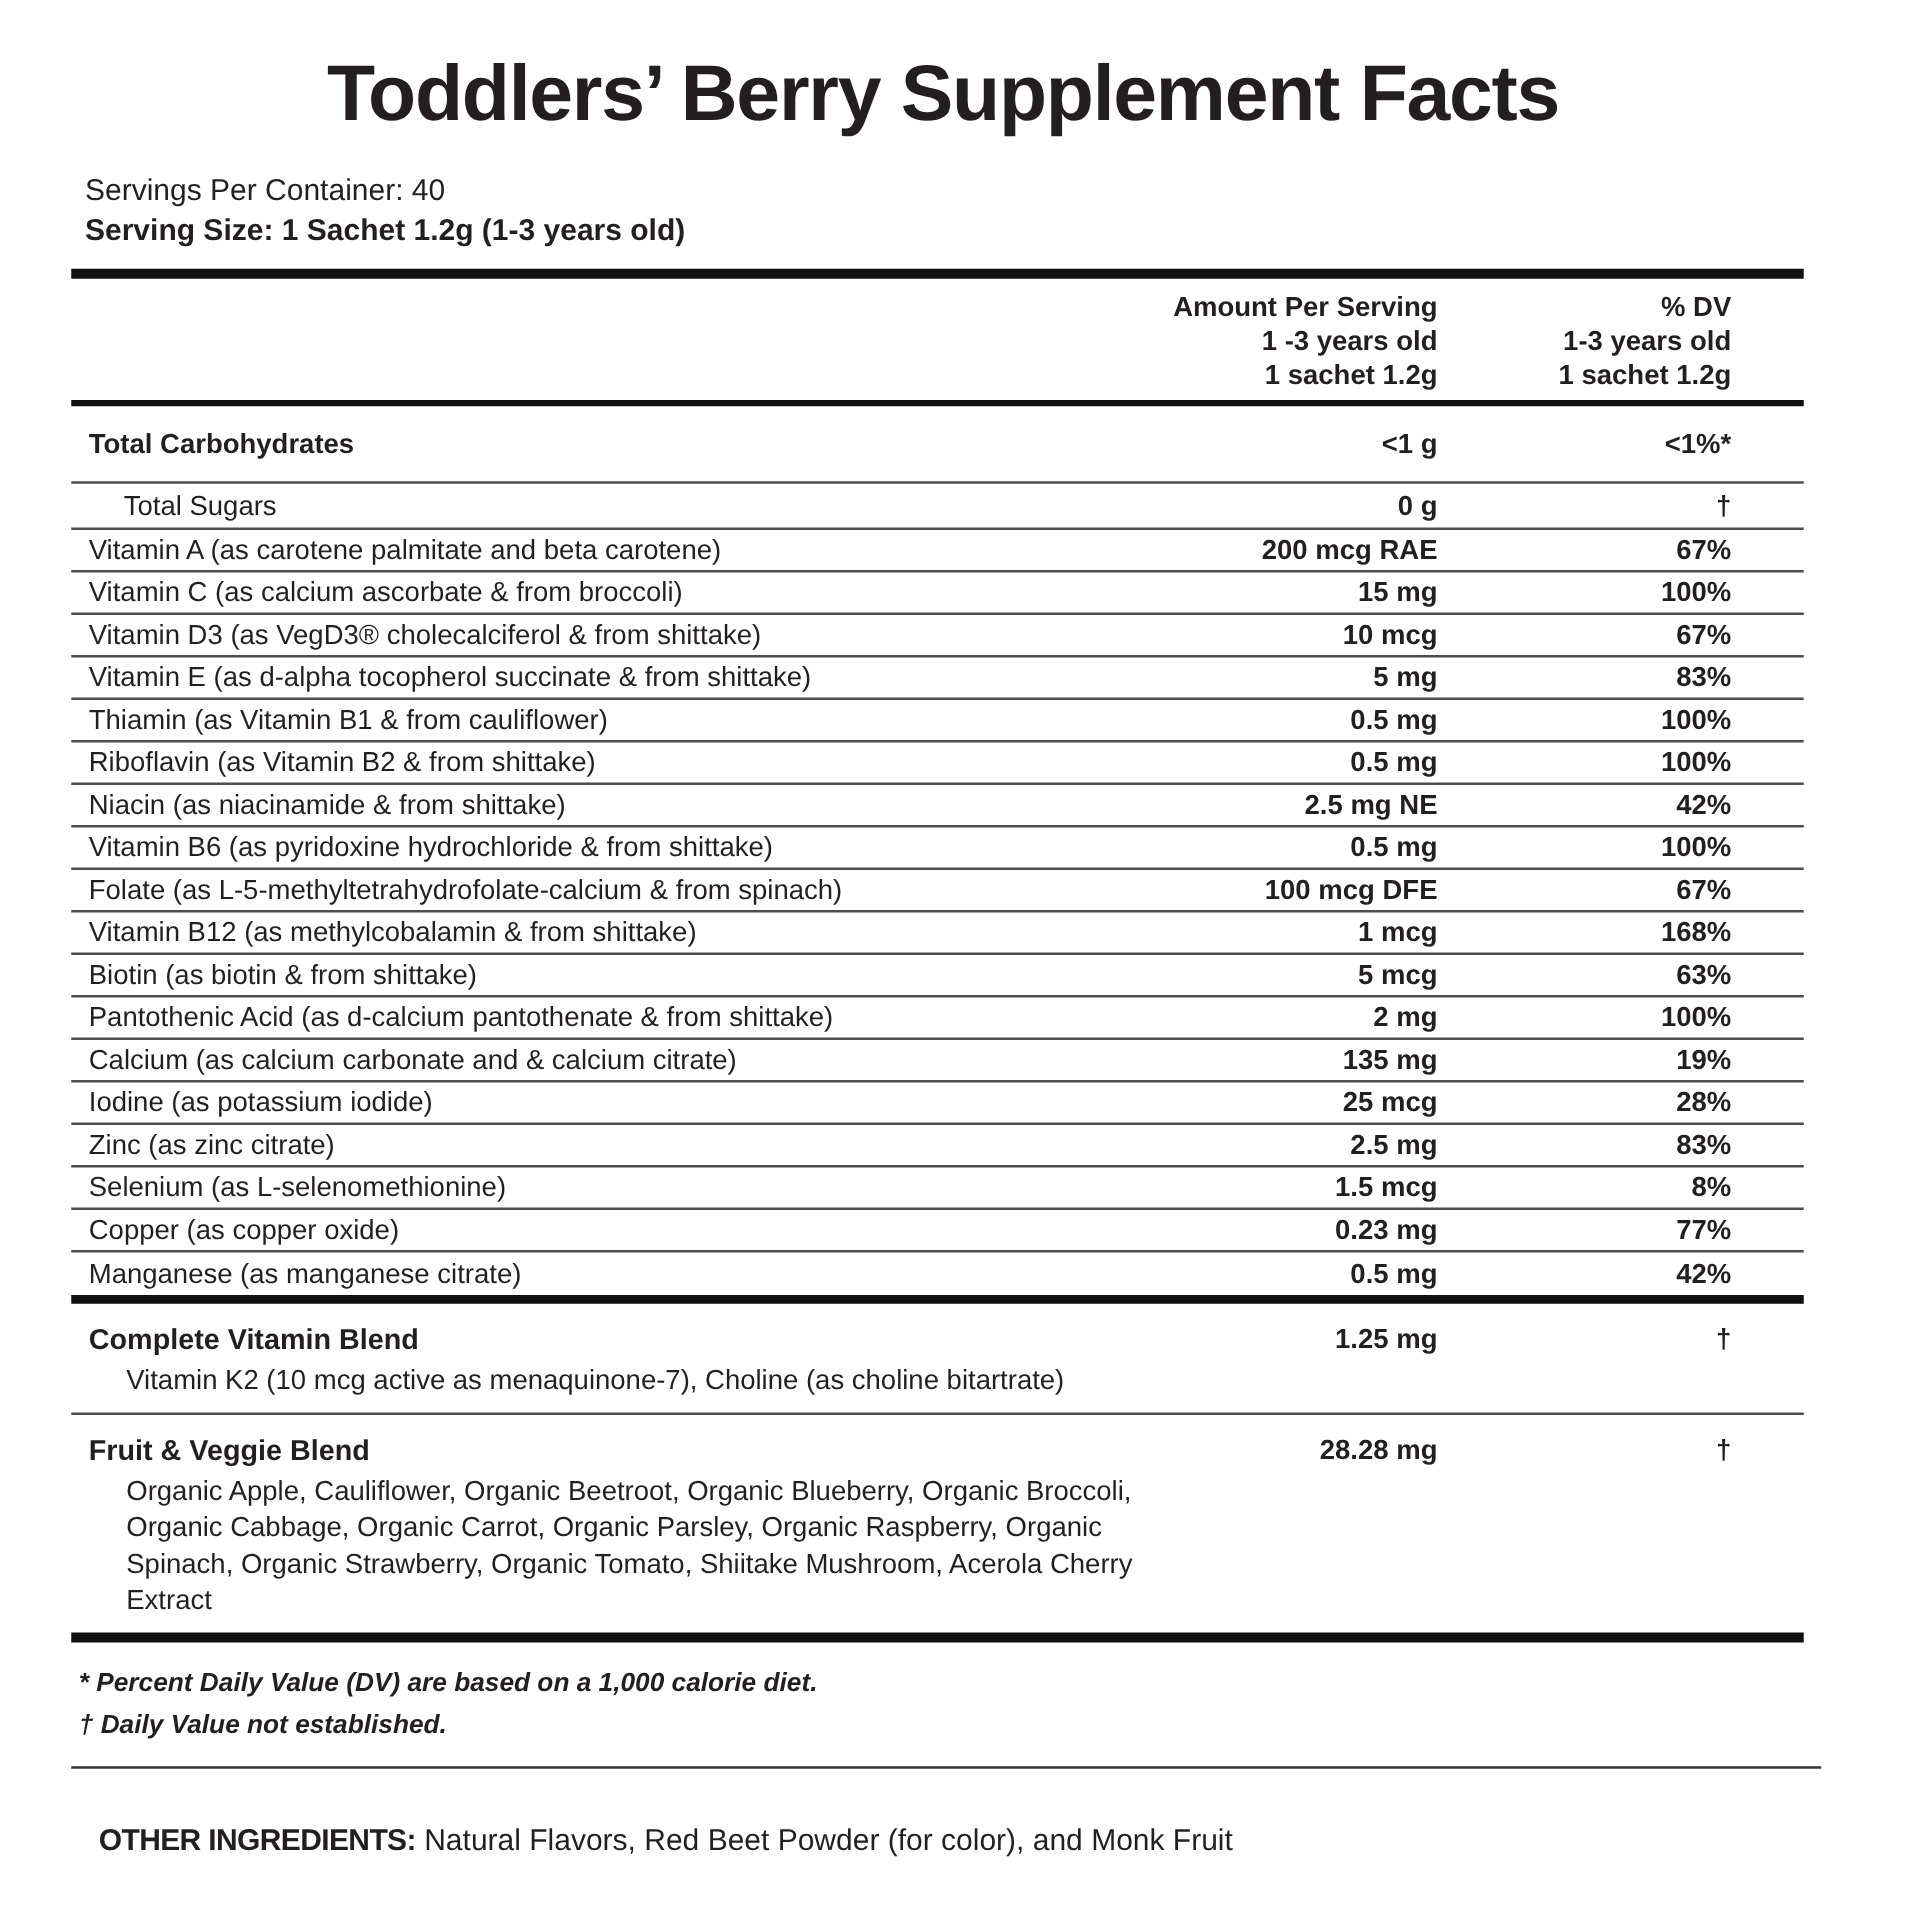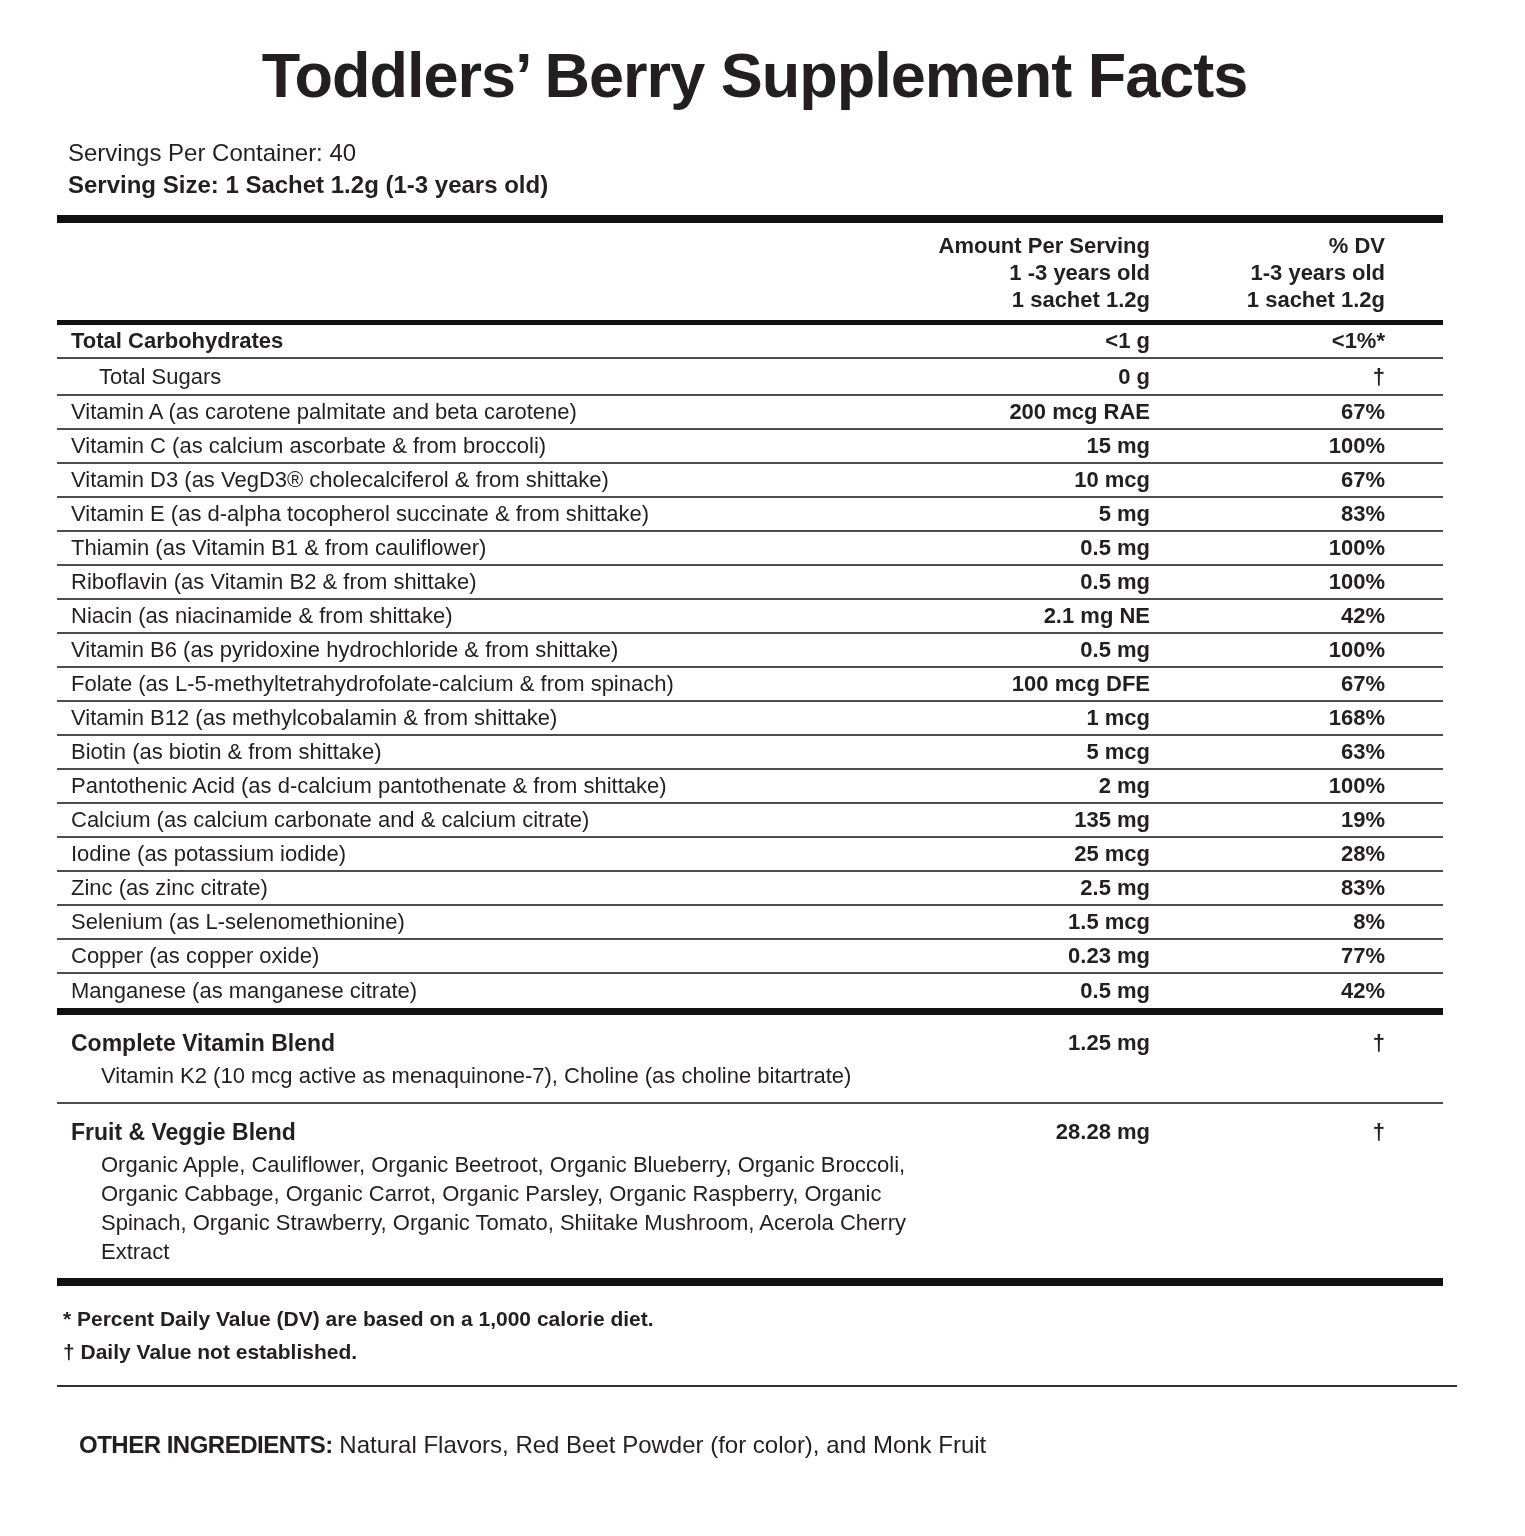--- a/index.html
+++ b/index.html
@@ -39,42 +39,42 @@
   .table-header { display: flex; padding: 9px 0 7px 0; }
   .table-header .hdr { font-weight: 700; font-size: 22px; line-height: 27px; white-space: pre-line; }
 
   .row {
     display: flex;
     align-items: center;
     height: 34px;
     border-bottom: 2px solid #4d4d4d;
     font-size: 22px;
   }
-  .row.tall { height: 34px; }
+  .row.tall { height: 62px; }
   .row.med { height: 37px; }
   .row.last { border-bottom: none; }
   .row .col-label { font-weight: 400; }
   .row .col-label.bold { font-weight: 700; }
   .row .col-label.indent { padding-left: 42px; }
   .row .val { font-weight: 700; }
 
   .blend { padding: 13px 0 12px 0; }
   .blend.divided { border-bottom: 2px solid #4d4d4d; }
   .blend-head { display: flex; align-items: flex-start; }
   .blend-head .col-label { font-weight: 700; font-size: 23px; line-height: 30px; }
   .blend-head .val { font-weight: 700; font-size: 22px; line-height: 30px; }
   .blend-detail {
     margin-left: 44px;
     max-width: 822px;
     font-size: 22px;
     line-height: 29px;
     margin-top: 3px;
   }
 
-  .footnotes { padding: 16px 0 0 6px; }
+  .footnotes { padding: 16px 0 0 6px; font-style: italic; }
   .footnote { font-size: 21px; font-weight: 700; line-height: 33px; }
   .thin-rule { height: 2px; background: #333333; margin-top: 17px; width: 1400px; }
 
   .other-ingredients { margin-top: 44px; margin-left: 22px; font-size: 24px; }
   .other-ingredients .oi-label { font-weight: 800; letter-spacing: -0.5px; }
 </style>
 </head>
 <body>
 
 <div class="page">
@@ -137,21 +137,21 @@
         <div class="col-amount val">0.5 mg</div>
         <div class="col-dv val">100%</div>
       </div>
       <div class="row">
         <div class="col-label">Riboflavin (as Vitamin B2 &amp; from shittake)</div>
         <div class="col-amount val">0.5 mg</div>
         <div class="col-dv val">100%</div>
       </div>
       <div class="row">
         <div class="col-label">Niacin (as niacinamide &amp; from shittake)</div>
-        <div class="col-amount val">2.1 mg NE</div>
+        <div class="col-amount val">2.5 mg NE</div>
         <div class="col-dv val">42%</div>
       </div>
       <div class="row">
         <div class="col-label">Vitamin B6 (as pyridoxine hydrochloride &amp; from shittake)</div>
         <div class="col-amount val">0.5 mg</div>
         <div class="col-dv val">100%</div>
       </div>
       <div class="row">
         <div class="col-label">Folate (as L-5-methyltetrahydrofolate-calcium &amp; from spinach)</div>
         <div class="col-amount val">100 mcg DFE</div>

